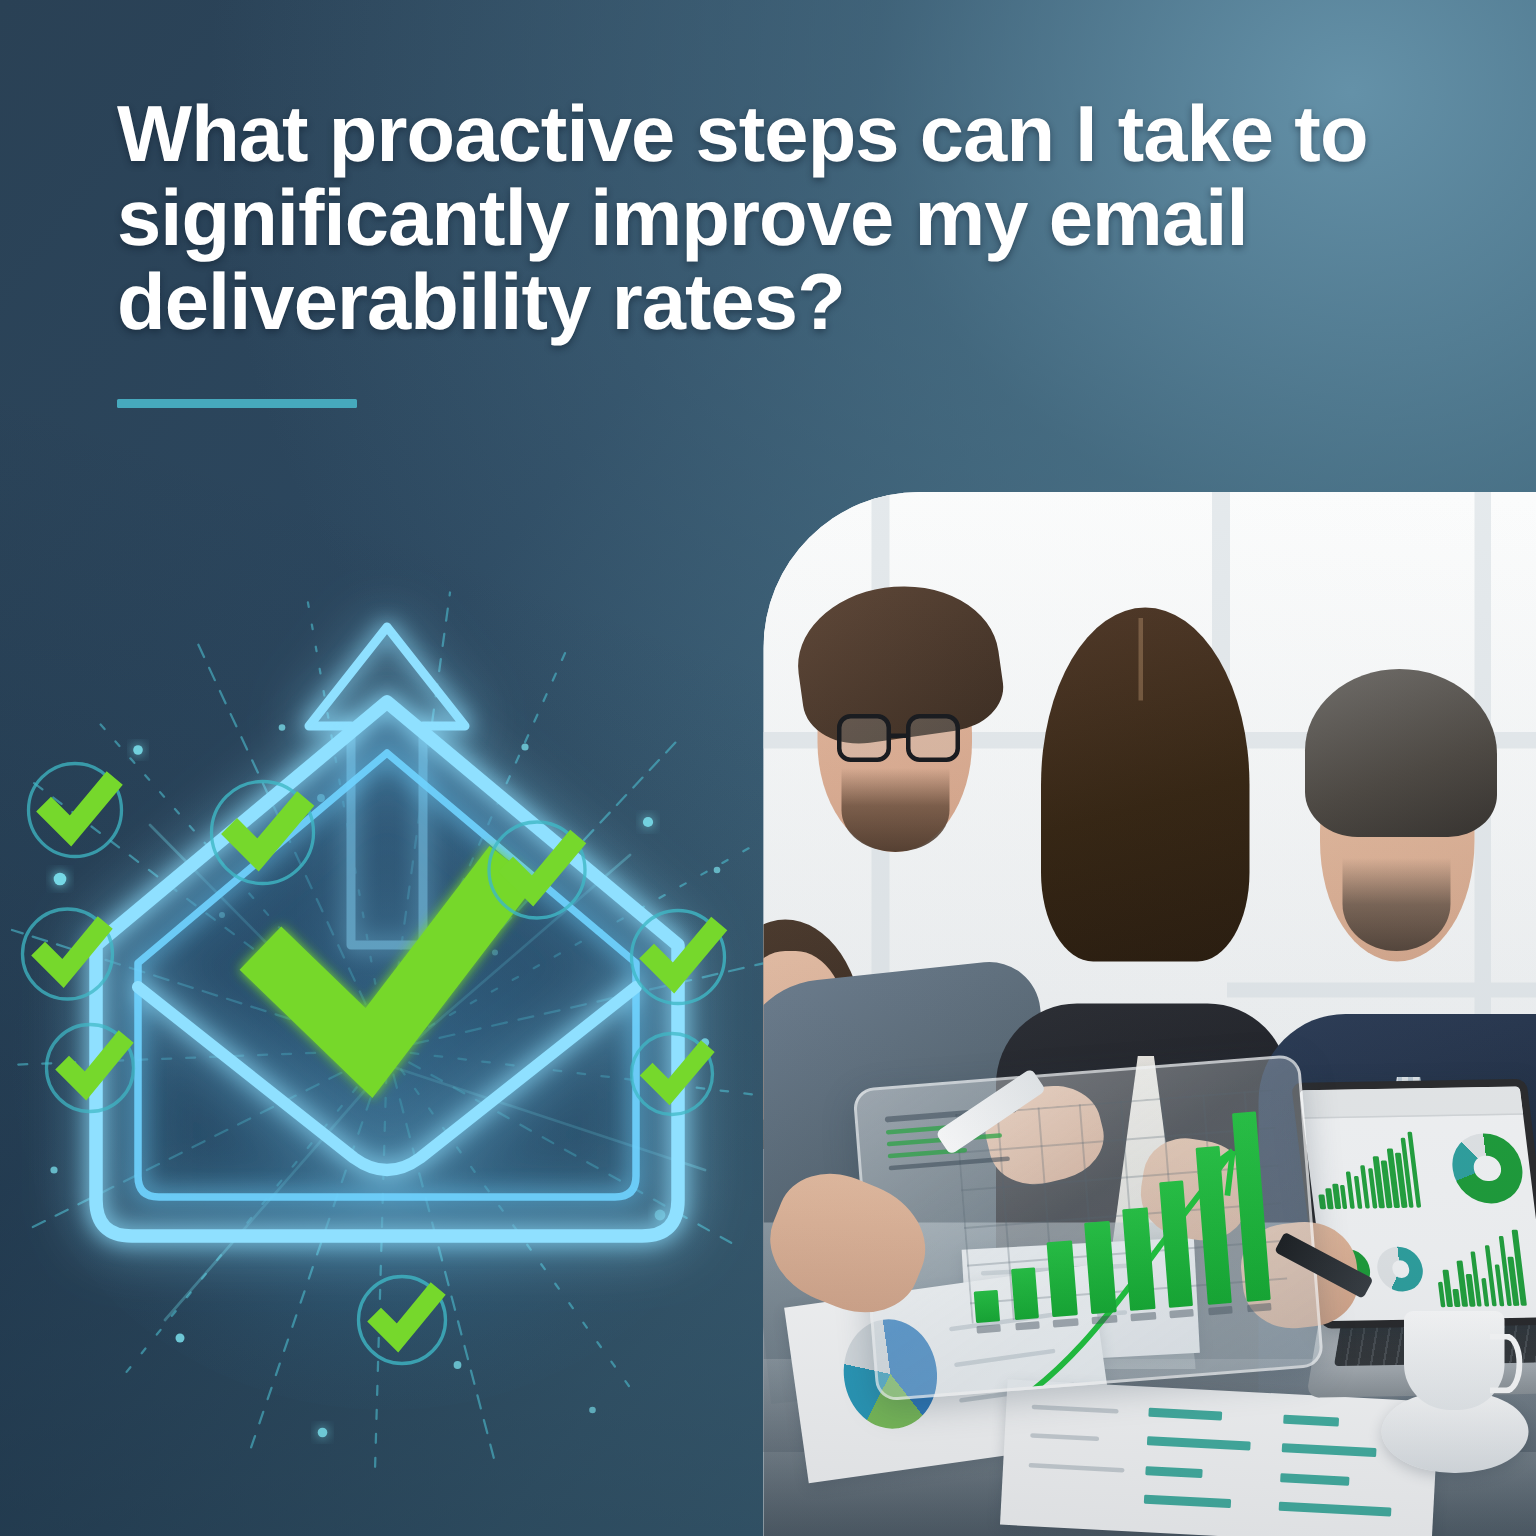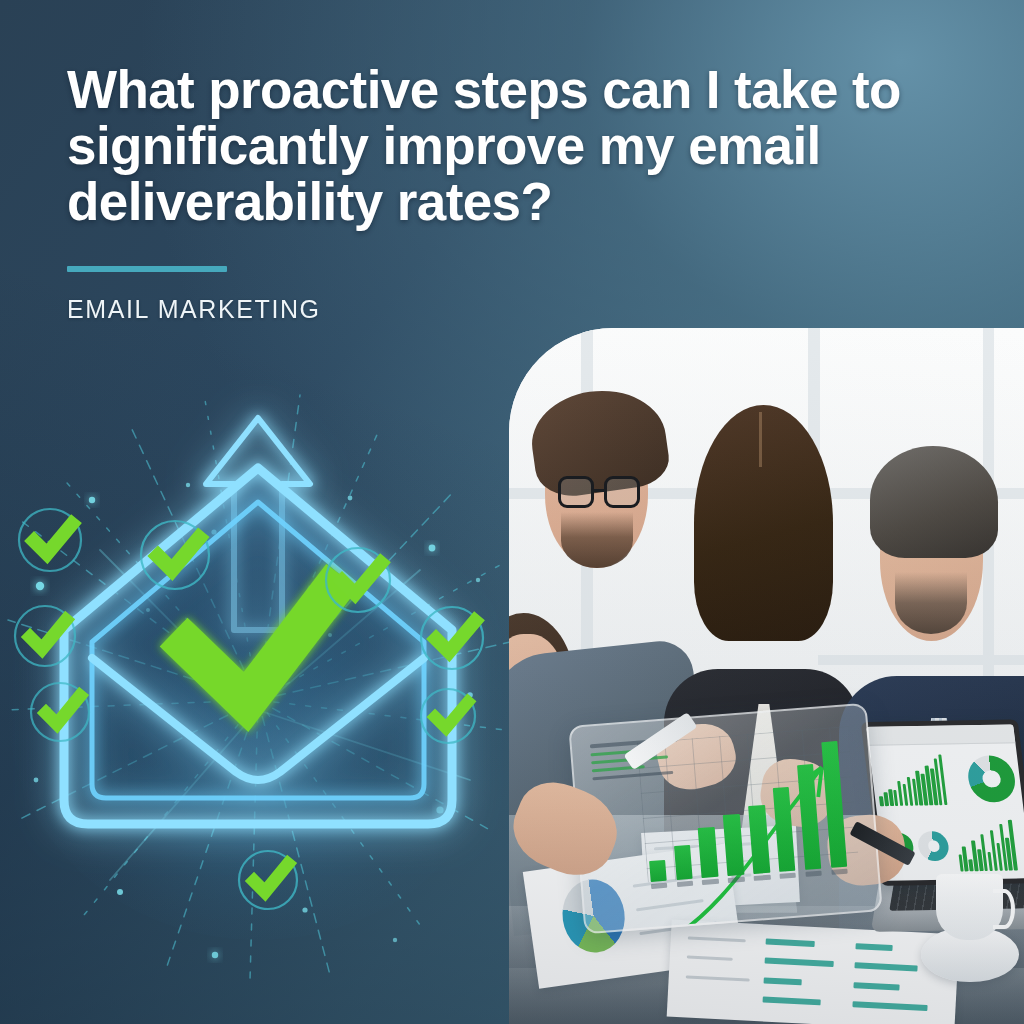--- a/index.html
+++ b/index.html
@@ -17,21 +17,21 @@
       linear-gradient(128deg, #2a4155 0%, #2c4860 34%, #3d6379 62%, #4e7a8e 100%);
   }
   .canvas::after{
     content:"";
     position:absolute; inset:0;
     background:linear-gradient(200deg, rgba(0,0,0,0) 45%, rgba(16,32,48,0.45) 100%);
     pointer-events:none;
   }
 
   
-  .header { position:absolute; left:67px; top:62px; width:900px; z-index:30; }
+  .header { position:absolute; left:78px; top:62px; width:900px; z-index:30; }
   .headline {
     font-size:53px;
     line-height:56px;
     font-weight:700;
     color:#ffffff;
     letter-spacing:-0.6px;
     text-shadow:0 2px 5px rgba(10,25,40,0.45);
     white-space:pre-line;
     font-stretch:condensed;
   }
@@ -255,21 +255,20 @@
   }
 </style>
 </head>
 <body>
 
 <div class="canvas">
 
   <div class="header">
     <div class="headline">What proactive steps can I take to significantly improve my email deliverability rates?</div>
     <div class="accent-bar"></div>
-    <div class="kicker">EMAIL MARKETING</div>
   </div>
 
   <div class="illus">
     <svg viewBox="0 0 512 600" preserveAspectRatio="xMidYMid meet">
       <defs>
         <filter id="neon" x="-70%" y="-70%" width="240%" height="240%">
           <feGaussianBlur stdDeviation="7" result="b1"></feGaussianBlur>
           <feGaussianBlur stdDeviation="17" result="b2"></feGaussianBlur>
           <feMerge>
             <feMergeNode in="b2"></feMergeNode>

